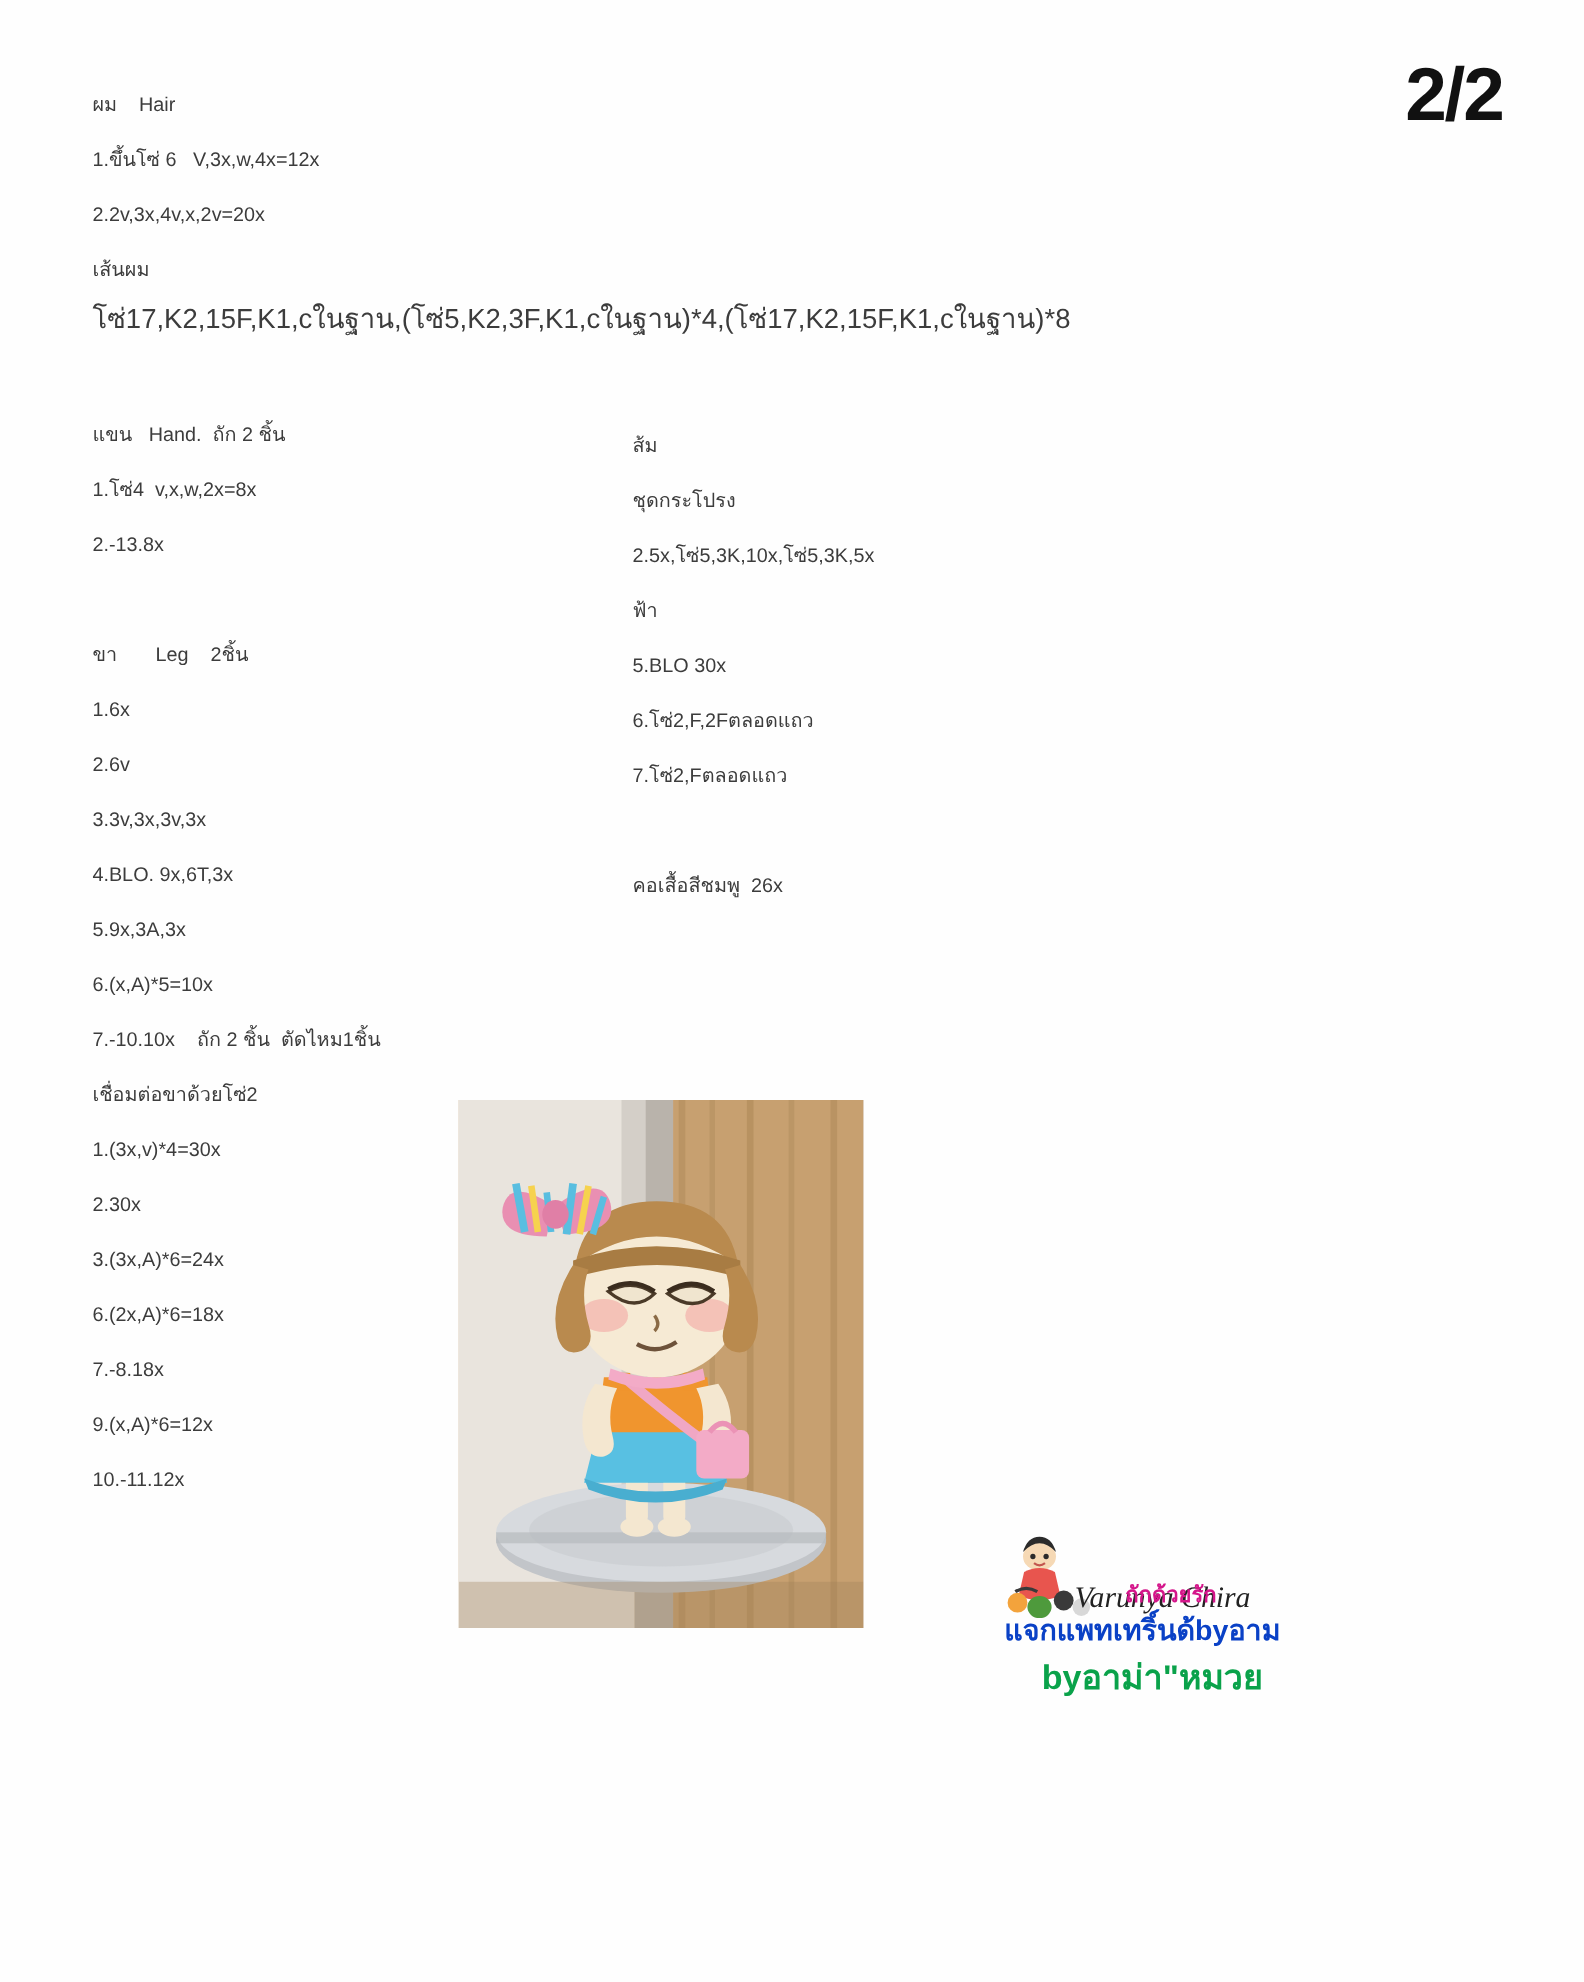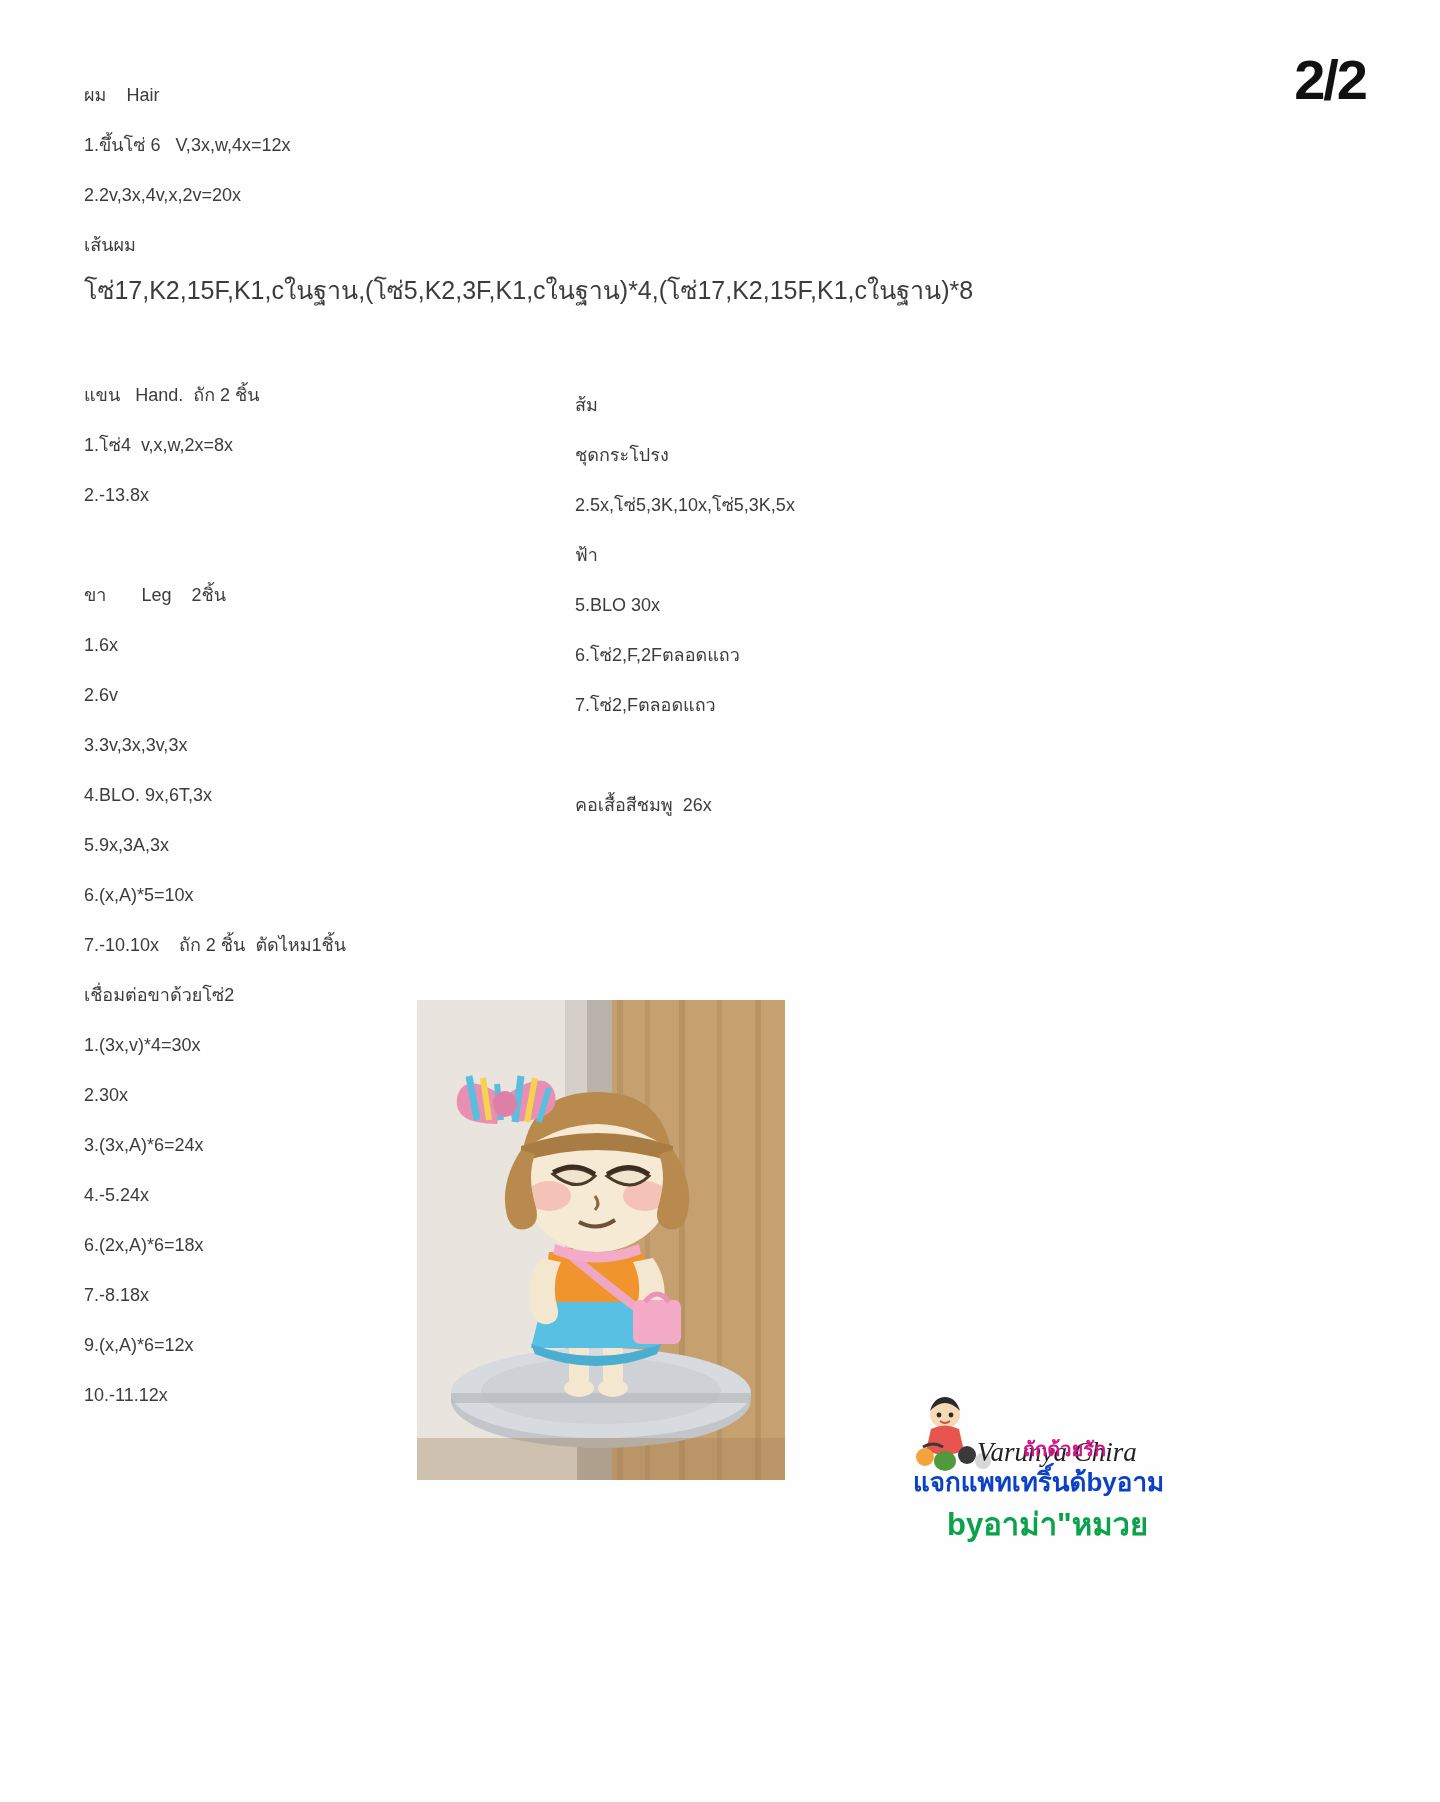--- a/index.html
+++ b/index.html
@@ -19,21 +19,21 @@
     position: absolute;
     inset: 0;
     background: #fefefe;
   }
 
   
   .page-number {
     position: absolute;
     right: 74px;
     top: 52px;
-    font-size: 56px;
+    font-size: 68px;
     font-weight: 700;
     color: #111111;
     letter-spacing: -2px;
     line-height: 1;
   }
 
   
   .col-left {
     position: absolute;
     left: 84px;
@@ -158,21 +158,20 @@
     <div class="ln">2.6v</div>
     <div class="ln">3.3v,3x,3v,3x</div>
     <div class="ln">4.BLO. 9x,6T,3x</div>
     <div class="ln">5.9x,3A,3x</div>
     <div class="ln">6.(x,A)*5=10x</div>
     <div class="ln">7.-10.10x    ถัก 2 ชิ้น  ตัดไหม1ชิ้น</div>
     <div class="ln">เชื่อมต่อขาด้วยโซ่2</div>
     <div class="ln">1.(3x,v)*4=30x</div>
     <div class="ln">2.30x</div>
     <div class="ln">3.(3x,A)*6=24x</div>
-    <div class="ln">4.-5.24x</div>
     <div class="ln">6.(2x,A)*6=18x</div>
     <div class="ln">7.-8.18x</div>
     <div class="ln">9.(x,A)*6=12x</div>
     <div class="ln">10.-11.12x</div>
   </div>
 
   <div class="col-right">
     <div class="ln">ส้ม</div>
     <div class="ln">ชุดกระโปรง</div>
     <div class="ln">2.5x,โซ่5,3K,10x,โซ่5,3K,5x</div>

